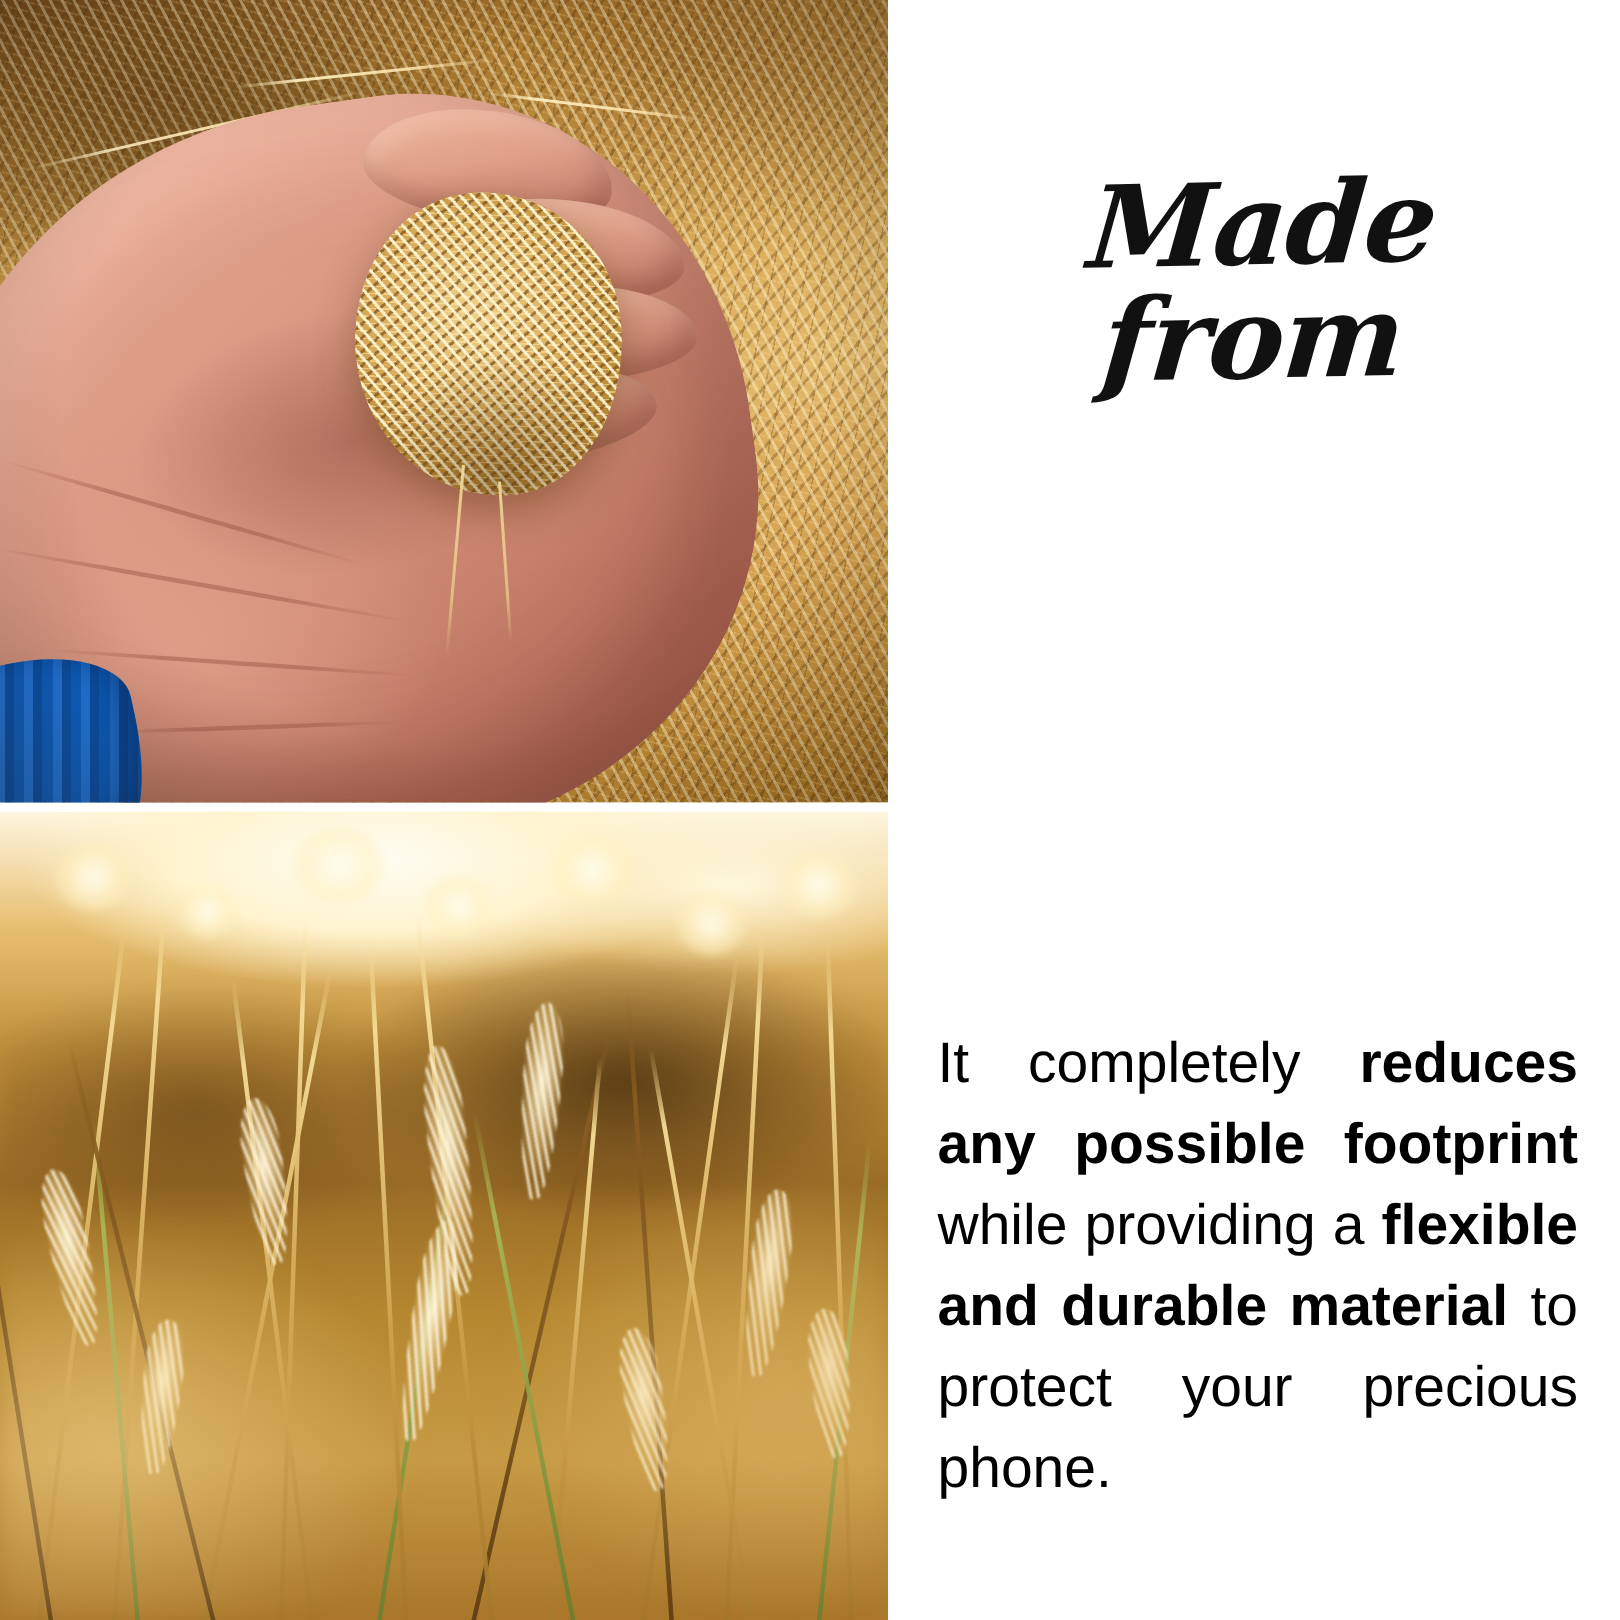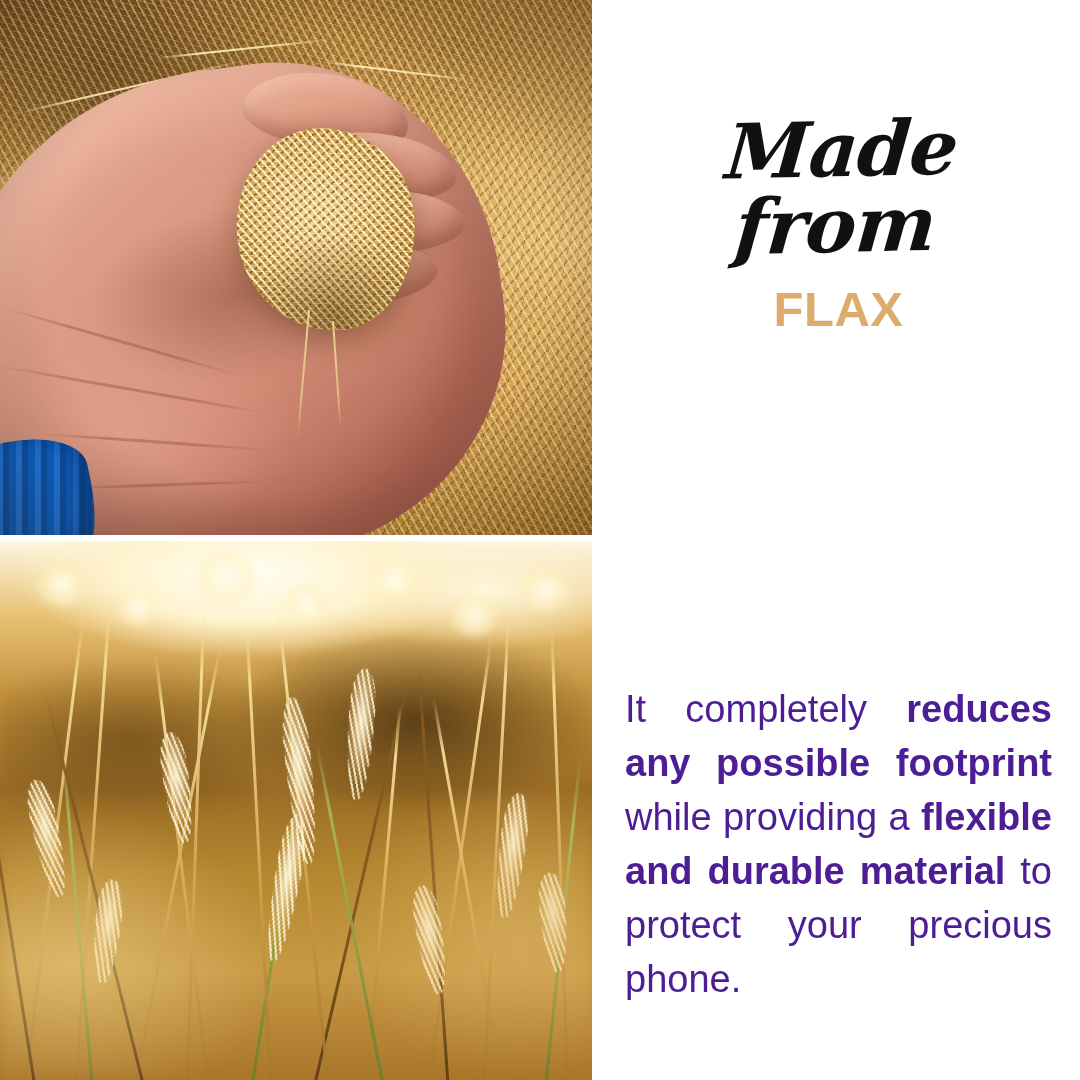--- a/index.html
+++ b/index.html
@@ -355,21 +355,20 @@
 
       <div class="grass-blur-fg"></div>
     </div>
   </div>
 
   <div class="text-column">
 
     <div class="script-heading" style="color: rgb(17, 17, 17);">Made from</div>
 
     <div class="material-lines" style="color: rgb(221, 172, 107);">
-      <span class="line">FLAX</span>
     </div>
 
-    <p class="body-copy" style="color: #4c1d95;">
+    <p class="body-copy" style="color: #000000;">
       <span>It completely </span><b>reduces any possible footprint</b><span> while providing a </span><b>flexible and durable material</b><span> to protect your precious phone.</span>
     </p>
 
   </div>
 </div>
 
 </body></html>

